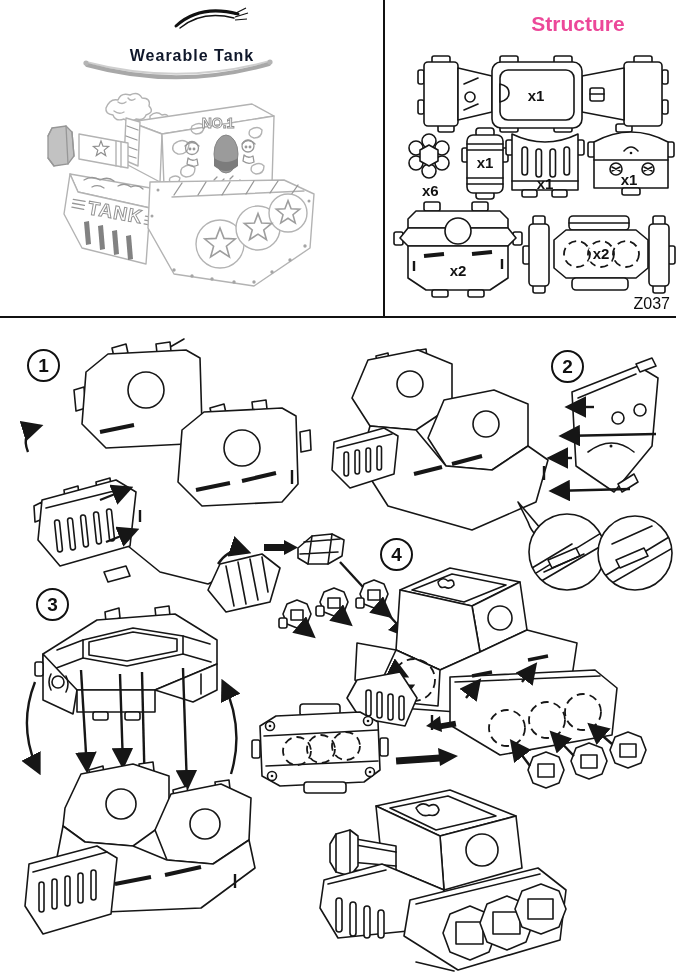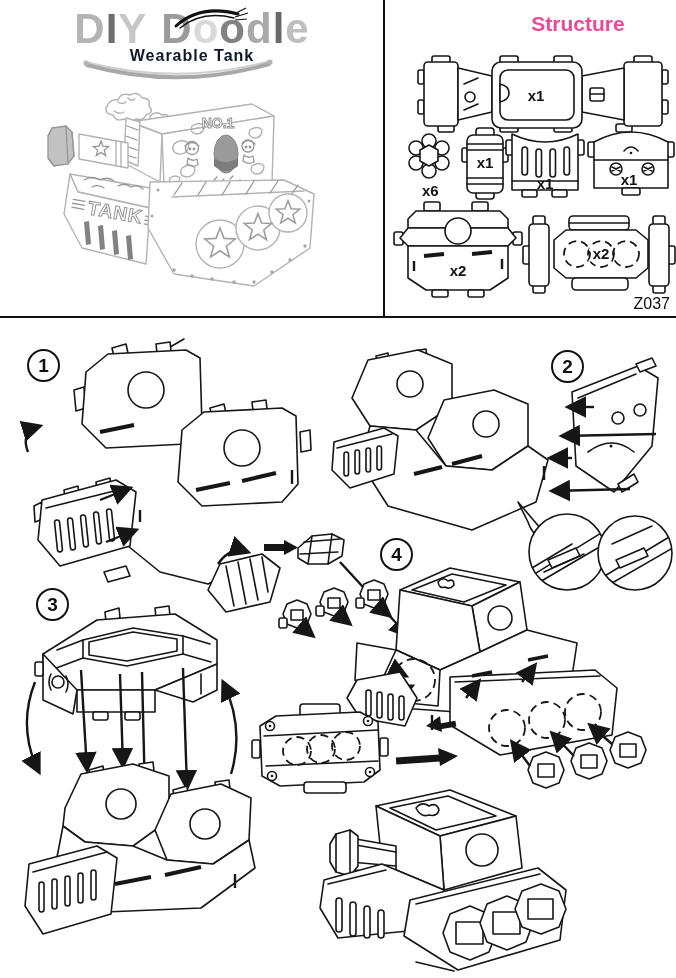--- a/index.html
+++ b/index.html
@@ -49,23 +49,20 @@
     <defs>
       <marker id="ah" markerWidth="9" markerHeight="9" refX="7.5" refY="4.5" orient="auto">
         <path d="M0,0 L9,4.5 L0,9 Z" fill="#161616"></path>
       </marker>
     </defs>
   </svg>
 
   <div class="vdiv"></div>
   <div class="hdiv"></div>
 
-  <div class="logo-line">
-    <span class="lg0">D</span><span class="lg1">I</span><span class="lg2">Y</span><span class="lg3">D</span><span class="lg4">o</span><span class="lg5">o</span><span class="lg6">d</span><span class="lg7">l</span><span class="lg8">e</span>
-  </div>
   <svg class="abs" style="left:172px;top:2px;" width="80" height="28" viewBox="0 0 80 28">
     <path d="M4,24 Q28,2 66,12" fill="none" stroke="#111" stroke-width="3" stroke-linecap="round"></path>
     <path d="M8,26 Q30,8 62,16" fill="none" stroke="#111" stroke-width="1.4" stroke-linecap="round"></path>
     <path d="M62,12 L74,6 M63,15 L76,11 M63,18 L75,17" stroke="#111" stroke-width="1.2" fill="none"></path>
   </svg>
   <div class="logo-sub">Wearable Tank</div>
   <svg class="abs" style="left:78px;top:56px;" width="204" height="32" viewBox="0 0 204 32">
     <path d="M8,6 Q100,30 192,5" fill="none" stroke="#cfcfcf" stroke-width="2"></path>
     <path d="M9,9 Q100,34 191,8" fill="none" stroke="#a8a8a8" stroke-width="4" stroke-linecap="round"></path>
     <circle cx="8" cy="7" r="2.6" fill="#b5b5b5"></circle>

